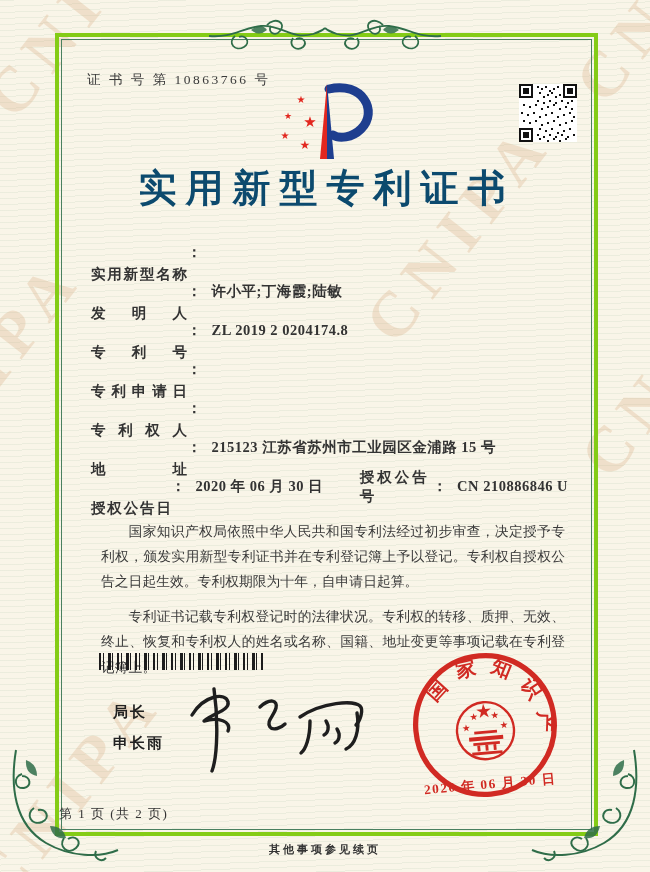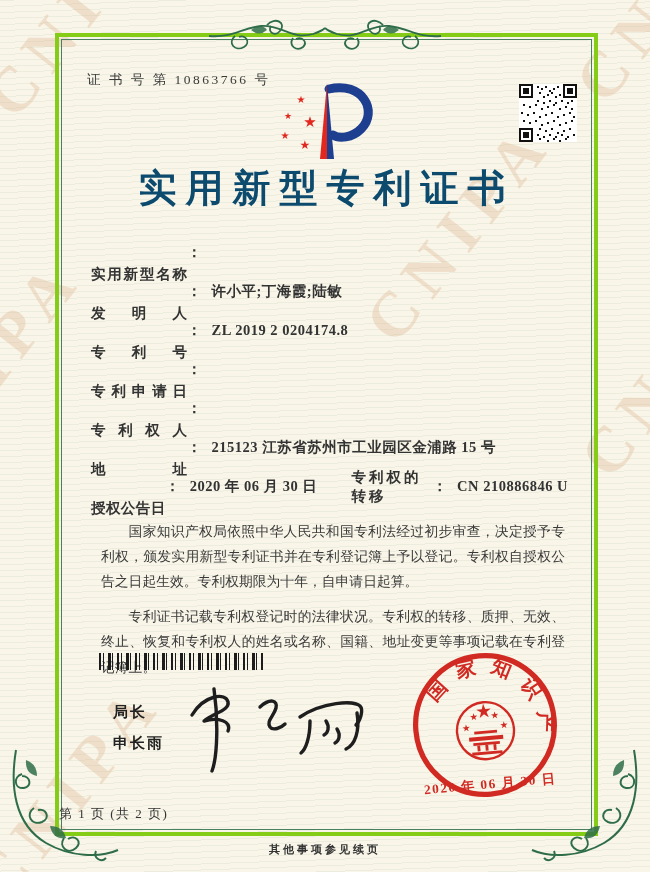--- a/index.html
+++ b/index.html
@@ -145,21 +145,21 @@
       <div class="field-row">
         <span class="f-label">地址</span>
           <span class="f-colon">：</span>
         <span class="f-value">215123 江苏省苏州市工业园区金浦路 15 号</span>
       </div>
       <div class="field-row">
         <span class="f-label">授权公告日</span>
           <span class="f-colon">：</span>
         <span class="f-value">2020 年 06 月 30 日</span>
         <span class="grant-gap"></span>
-        <span style="letter-spacing:3px;">专利权的转移</span>
+        <span style="letter-spacing:3px;">授权公告号</span>
           <span class="f-colon">：</span>
         <span class="f-value">CN 210886846 U</span>
       </div>
     </div>
 
     <div class="paras">
       <p>国家知识产权局依照中华人民共和国专利法经过初步审查，决定授予专利权，颁发实用新型专利证书并在专利登记簿上予以登记。专利权自授权公告之日起生效。专利权期限为十年，自申请日起算。</p>
       <p>专利证书记载专利权登记时的法律状况。专利权的转移、质押、无效、终止、恢复和专利权人的姓名或名称、国籍、地址变更等事项记载在专利登记簿上。</p>
     </div>
 

